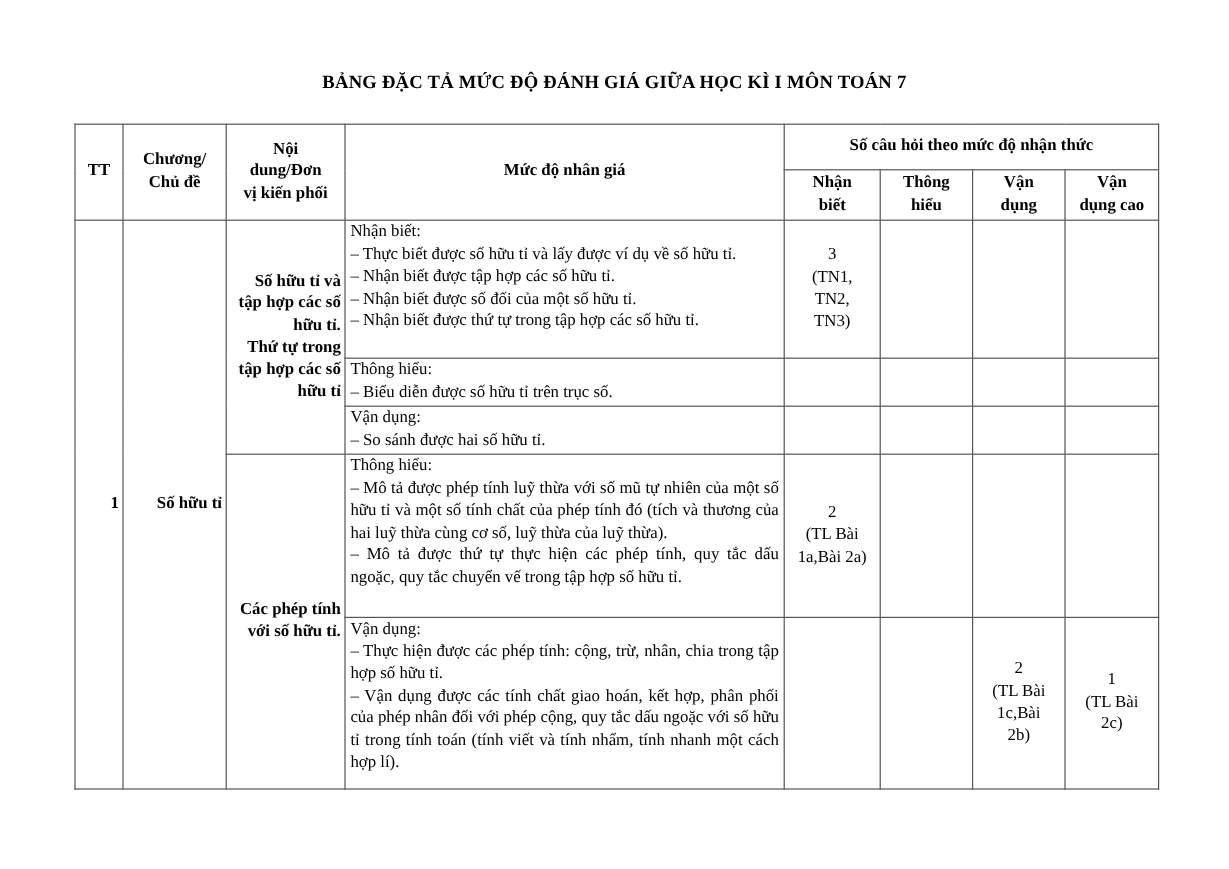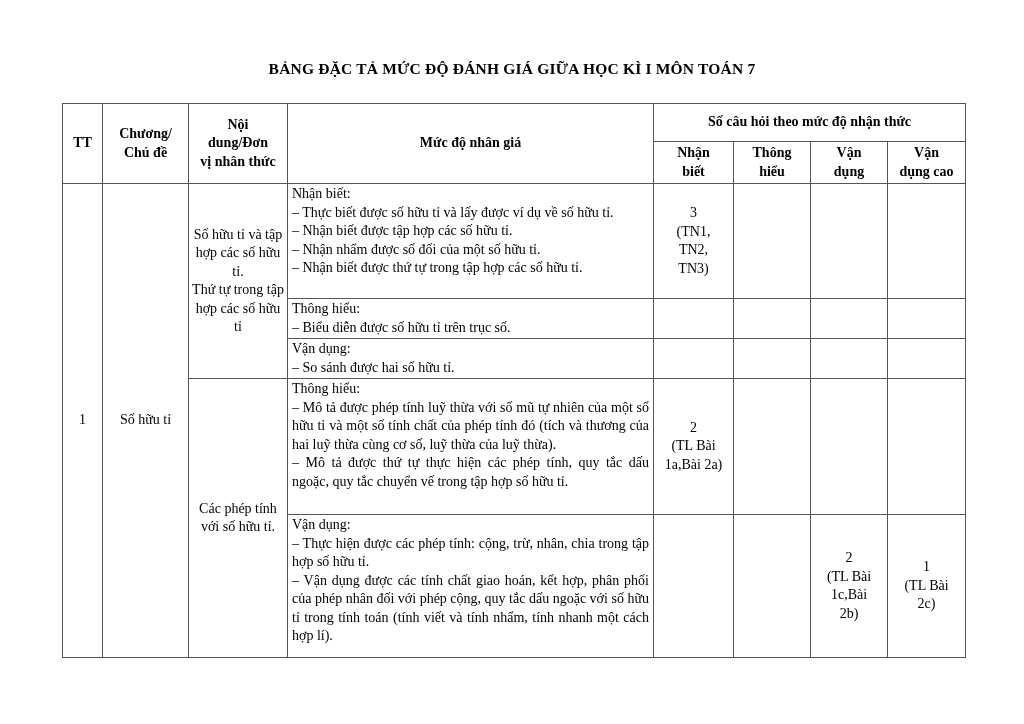--- a/index.html
+++ b/index.html
@@ -38,22 +38,22 @@
     line-height: 18.5px;
     overflow: hidden;
   }
   .spec-table th {
     font-weight: bold;
     text-align: center;
     vertical-align: middle;
     white-space: pre-line;
   }
   td.cell-center {
-    font-weight: normal;
-    text-align: center;
+    font-weight: bold;
+    text-align: right;
     vertical-align: middle;
     white-space: pre-line;
   }
   td.level-cell {
     vertical-align: top;
     text-align: justify;
     padding: 1px 4px;
   }
   td.level-cell .block-label { font-weight: normal; }
   td.count-cell {
@@ -82,21 +82,21 @@
       <col style="width:78px">
     </colgroup>
 
     <tbody>
         <tr style="height:38px">
       <th rowspan="2">TT</th>
       <th rowspan="2">Chương/
 Chủ đề</th>
       <th rowspan="2">Nội
 dung/Đơn
-vị nhân thức</th>
+vị kiến phối</th>
       <th rowspan="2">Mức độ nhân giá</th>
       <th colspan="4">Số câu hỏi theo mức độ nhận thức</th>
     </tr>
     <tr style="height:42px">
       <th>Nhận
 biết</th>
       <th>Thông
 hiểu</th>
       <th>Vận
 dụng</th>
@@ -106,21 +106,21 @@
 
     <tr style="height:115px">
       <td rowspan="5" class="cell-center">1</td>
       <td rowspan="5" class="cell-center">Số hữu tỉ</td>
       <td rowspan="3" class="cell-center">Số hữu tỉ và tập hợp các số hữu tỉ.
 Thứ tự trong tập hợp các số hữu tỉ</td>
       <td class="level-cell">
         <div class="block-label">Nhận biết:</div>
         <div>– Thực biết được số hữu tỉ và lấy được ví dụ về số hữu tỉ.</div>
         <div>– Nhận biết được tập hợp các số hữu tỉ.</div>
-        <div>– Nhận nhẩm được số đối của một số hữu tỉ.</div>
+        <div>– Nhận biết được số đối của một số hữu tỉ.</div>
         <div>– Nhận biết được thứ tự trong tập hợp các số hữu tỉ.</div>
       </td>
       <td class="count-cell">3
 (TN1,
 TN2,
 TN3)</td>
       <td class="count-cell"></td>
       <td class="count-cell"></td>
       <td class="count-cell"></td>
     </tr>

